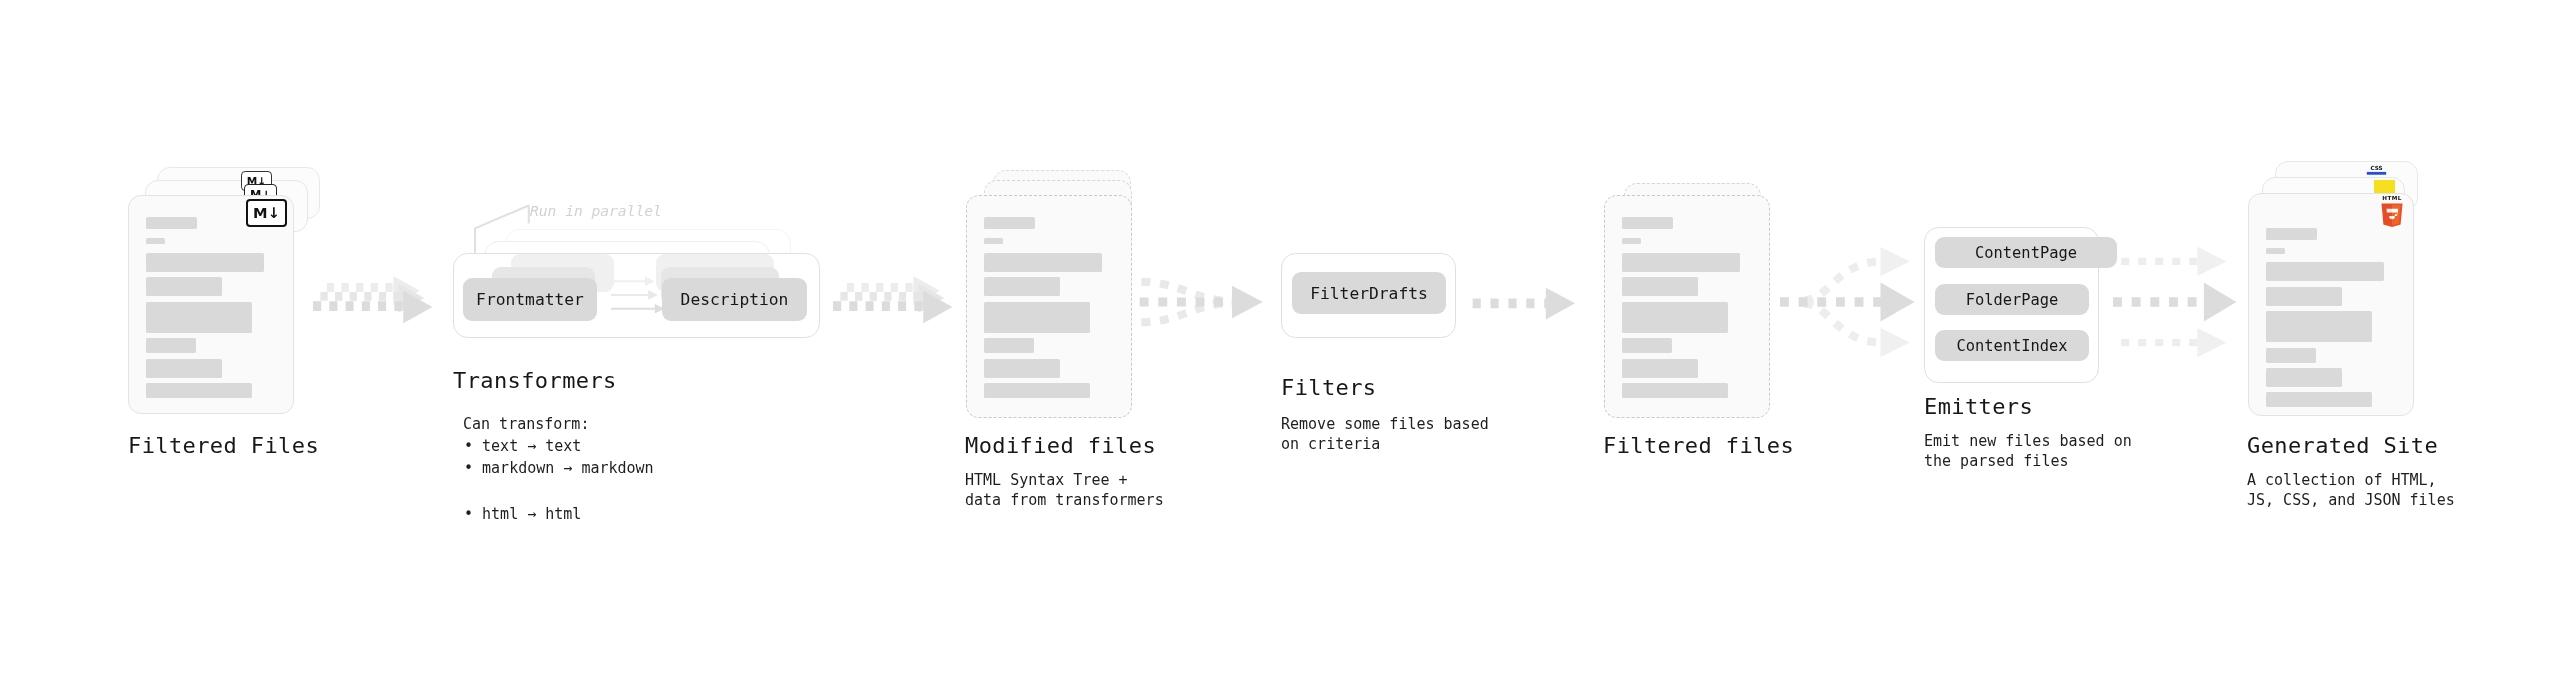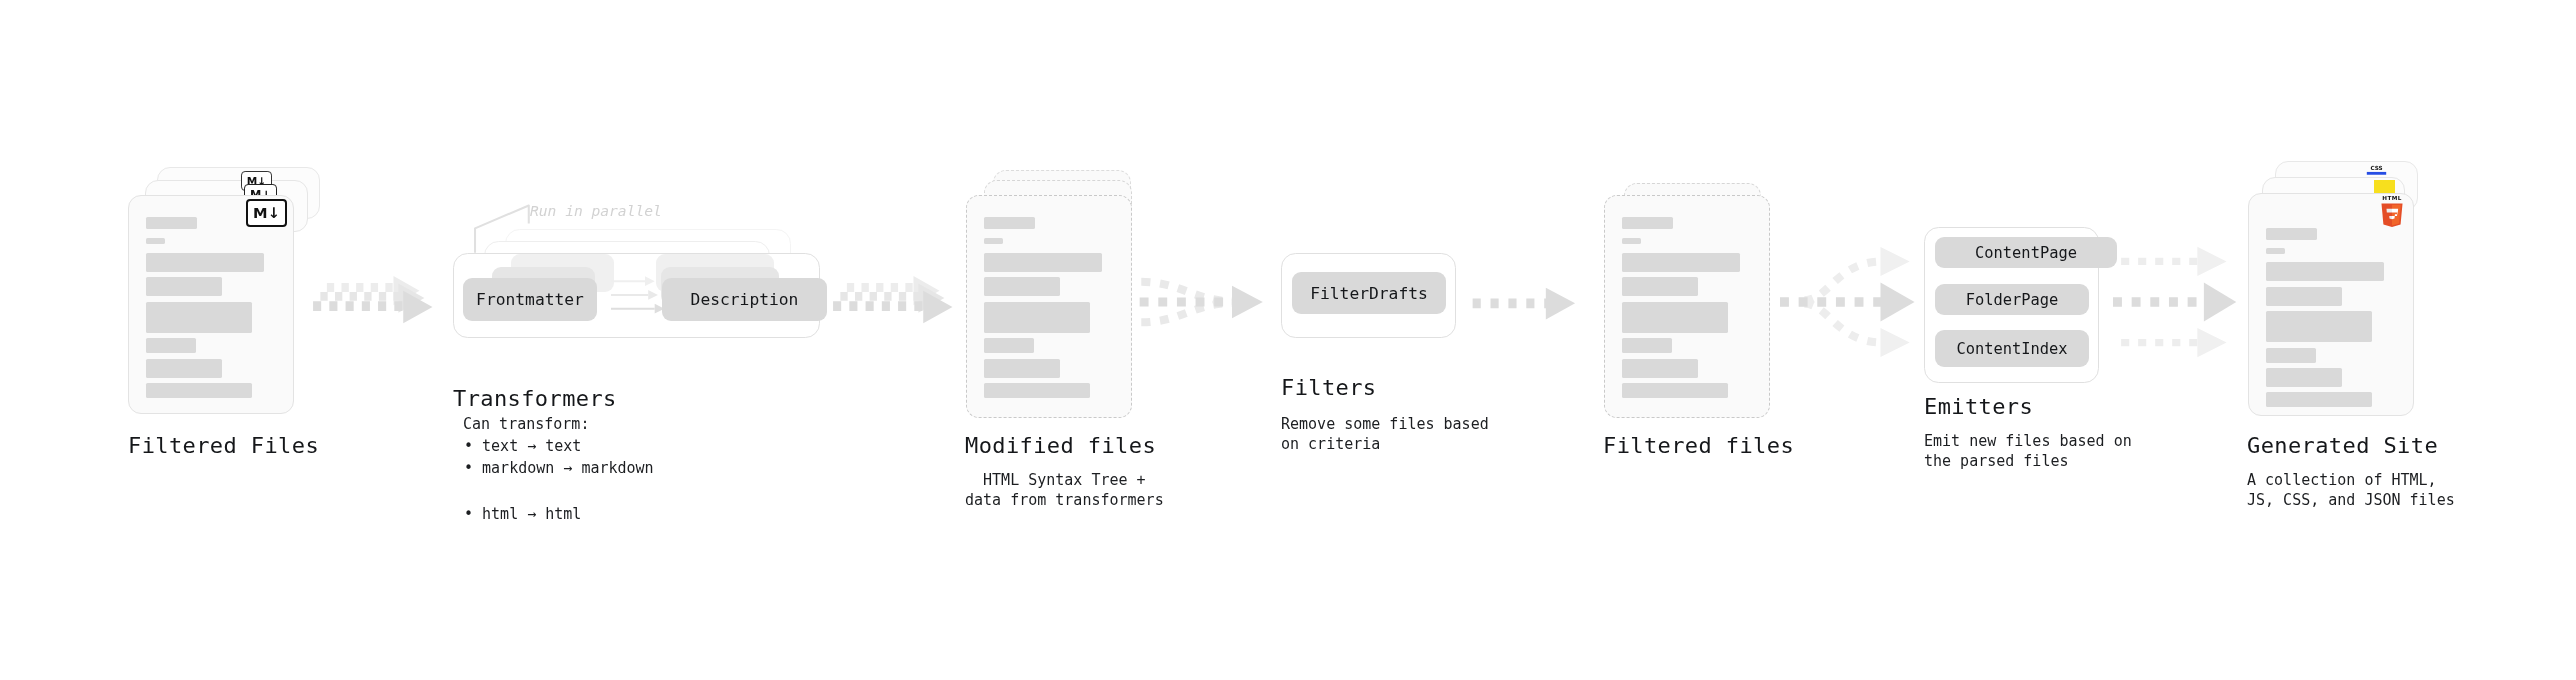--- a/index.html
+++ b/index.html
@@ -122,25 +122,25 @@
             <polygon points="46,21 58,27 46,33" fill="#e9e9e9"></polygon>
           <path d="M0 44 H54" stroke="#dedede"></path>
             <polygon points="54,38 66,44 54,50" fill="#dedede"></polygon>
         </g>
       </svg>
     </div>
 
     <div class="pill" style="left:463px;top:278px;width:134px;height:43px;">
       <span>Frontmatter</span>
     </div>
-    <div class="pill" style="left:662px;top:278px;width:165px;height:43px;">
+    <div class="pill" style="left:662px;top:278px;width:145px;height:43px;">
       <span>Description</span>
     </div>
 
-    <div class="title" style="left:453px;top:386px;">Transformers</div>
+    <div class="title" style="left:453px;top:368px;">Transformers</div>
     <div class="sub" style="left:463px;top:414px;">Can transform:</div>
     <div class="sub" style="left:464px;top:436px;">• text → text</div>
     <div class="sub" style="left:464px;top:458px;">• markdown → markdown</div>
     <div class="sub" style="left:464px;top:504px;">• html → html</div>
   </div>
 
   <div class="arrow" style="left:829px;top:276px;">
     <svg width="130" height="57" viewBox="0 0 160 70">
       <g stroke="#ececec" stroke-width="11" stroke-dasharray="9 9" fill="none">
           <path d="M22 14 H112"></path>
@@ -164,21 +164,21 @@
       <div class="skel" style="left:17px;top:21px;width:51px;height:12.2px;"></div>
       <div class="skel" style="left:17px;top:42px;width:18.7px;height:5.7px;"></div>
       <div class="skel" style="left:17px;top:57px;width:118px;height:18.7px;"></div>
       <div class="skel" style="left:17px;top:81px;width:76px;height:18.7px;"></div>
       <div class="skel" style="left:17px;top:106px;width:106px;height:31px;"></div>
       <div class="skel" style="left:17px;top:142px;width:50px;height:14.6px;"></div>
       <div class="skel" style="left:17px;top:163px;width:76px;height:18.7px;"></div>
       <div class="skel" style="left:17px;top:187px;width:106px;height:14.6px;"></div>
     </div>
     <div class="title" style="left:965px;top:433px;">Modified files</div>
-    <div class="sub" style="left:965px;top:470px;text-align:center;">HTML Syntax Tree +
+    <div class="sub" style="left:965px;top:470px;">HTML Syntax Tree +
 data from transformers</div>
   </div>
 
   <div class="arrow" style="left:1138px;top:264px;">
     <svg width="154" height="81" viewBox="0 0 190 100">
       <g fill="none" stroke="#e9e9e9" stroke-width="10" stroke-dasharray="11 12">
         <path d="M4 22 C52 22 70 46 118 46"></path>
         <path d="M4 72 C52 72 70 48 118 48"></path>
       </g>
       <g fill="none" stroke="#dcdcdc" stroke-width="11" stroke-dasharray="11 12">
@@ -240,21 +240,21 @@
   </div>
 
   <div>
     <div class="groupbox" style="left:1924px;top:227px;width:175px;height:156px;"></div>
     <div class="pill" style="left:1935px;top:237px;width:182px;height:31px;font-size:15.4px;">
       <span>ContentPage</span>
     </div>
     <div class="pill" style="left:1935px;top:284px;width:154px;height:31px;font-size:15.4px;">
       <span>FolderPage</span>
     </div>
-    <div class="pill" style="left:1935px;top:330px;width:154px;height:37px;font-size:15.4px;">
+    <div class="pill" style="left:1935px;top:330px;width:154px;height:31px;font-size:15.4px;">
       <span>ContentIndex</span>
     </div>
     <div class="title" style="left:1924px;top:394px;">Emitters</div>
     <div class="sub" style="left:1924px;top:431px;">Emit new files based on
 the parsed files</div>
   </div>
 
   <div class="arrow" style="left:2113px;top:237px;">
     <svg width="146" height="130" viewBox="0 0 180 160">
       <g fill="none" stroke="#ededed" stroke-width="9" stroke-dasharray="10 11">

